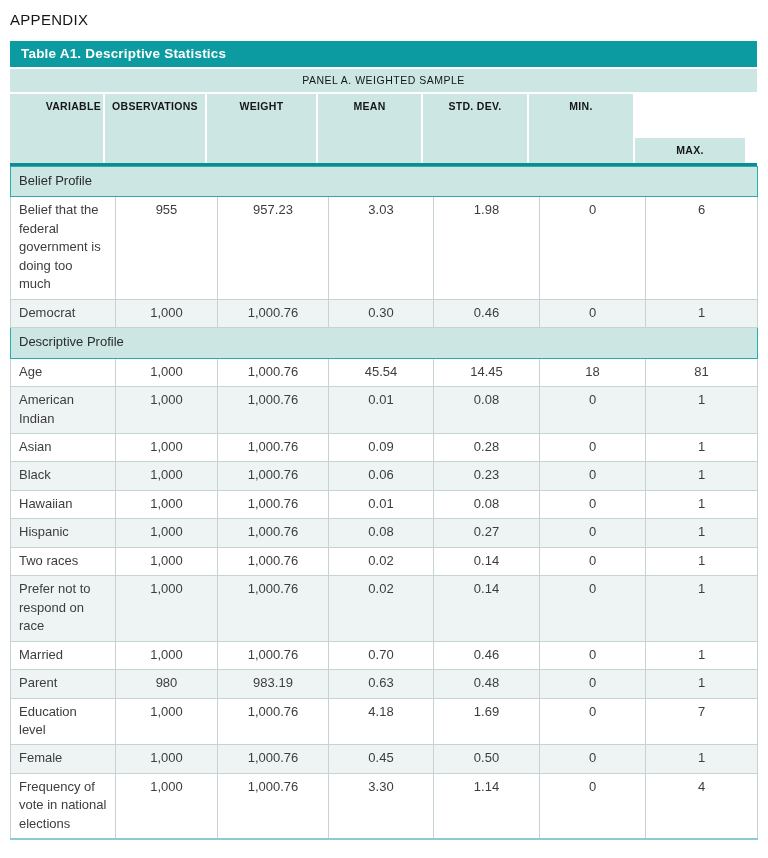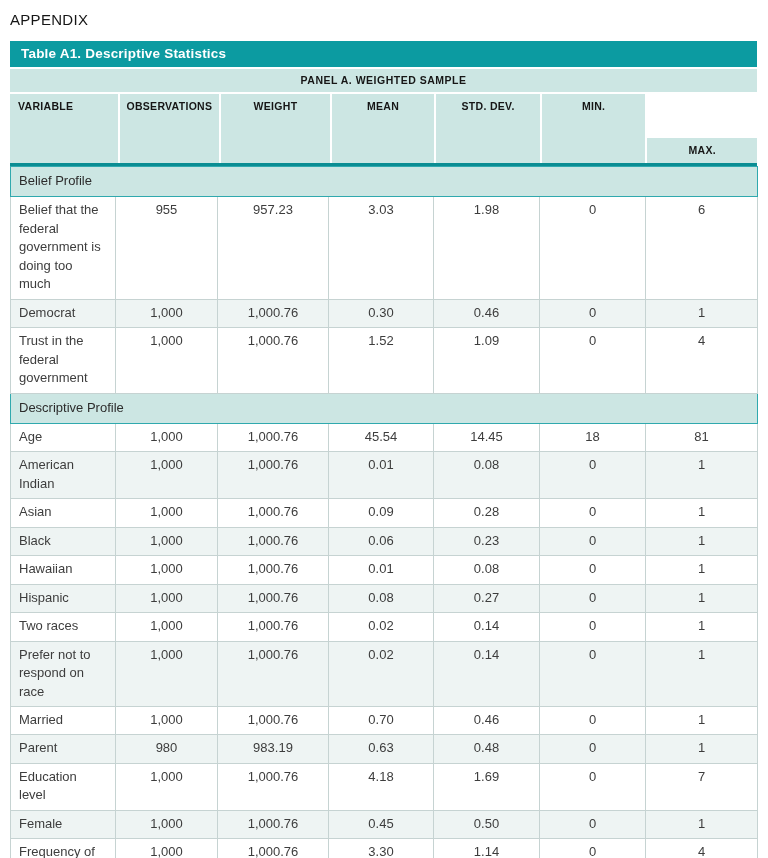--- a/index.html
+++ b/index.html
@@ -31,41 +31,41 @@
     letter-spacing: 0.2px;
     padding: 5px 11px 6px 11px;
   }
 
   .panel-row {
     margin-top: 2px;
     background: #cce6e3;
     color: #161616;
     text-align: center;
     font-size: 10.5px;
-    font-weight: bold;
+    font-weight: normal;
     letter-spacing: 0.5px;
     padding: 5px 0 6px 0;
   }
 
   .header-row {
     display: flex;
     margin-top: 2px;
     border-bottom: 3px solid #0a8d93;
   }
   .hcell {
     background: #cce6e3;
     color: #161616;
     font-size: 10.5px;
     font-weight: bold;
     letter-spacing: 0.3px;
     text-align: center;
     padding: 6px 2px 7px 2px;
   }
   .hcell + .hcell { border-left: 2px solid #ffffff; }
-  .hcell:nth-child(1) { width: 108px; text-align: left; padding-left: 8px; }
+  .hcell:nth-child(1) { width: 93px; text-align: right; padding-left: 8px; }
   .hcell:nth-child(2) { width: 102px; }
   .hcell:nth-child(3) { width: 111px; }
   .hcell:nth-child(4) { width: 105px; }
   .hcell:nth-child(5) { width: 106px; }
   .hcell:nth-child(6) { width: 106px; }
   .hcell:nth-child(7) { width: 112px; margin-top: 44px; }
 
   table.stats {
     width: 747px;
     table-layout: fixed;
@@ -151,29 +151,20 @@
           </tr>
           <tr class="stripe">
             <td class="var">Democrat</td>
             <td class="num">1,000</td>
             <td class="num">1,000.76</td>
             <td class="num">0.30</td>
             <td class="num">0.46</td>
             <td class="num">0</td>
             <td class="num">1</td>
           </tr>
-          <tr class="">
-            <td class="var">Trust in the federal government</td>
-            <td class="num">1,000</td>
-            <td class="num">1,000.76</td>
-            <td class="num">1.52</td>
-            <td class="num">1.09</td>
-            <td class="num">0</td>
-            <td class="num">4</td>
-          </tr>
           <tr class="section-row">
             <td colspan="7">Descriptive Profile</td>
           </tr>
           <tr class="">
             <td class="var">Age</td>
             <td class="num">1,000</td>
             <td class="num">1,000.76</td>
             <td class="num">45.54</td>
             <td class="num">14.45</td>
             <td class="num">18</td>

